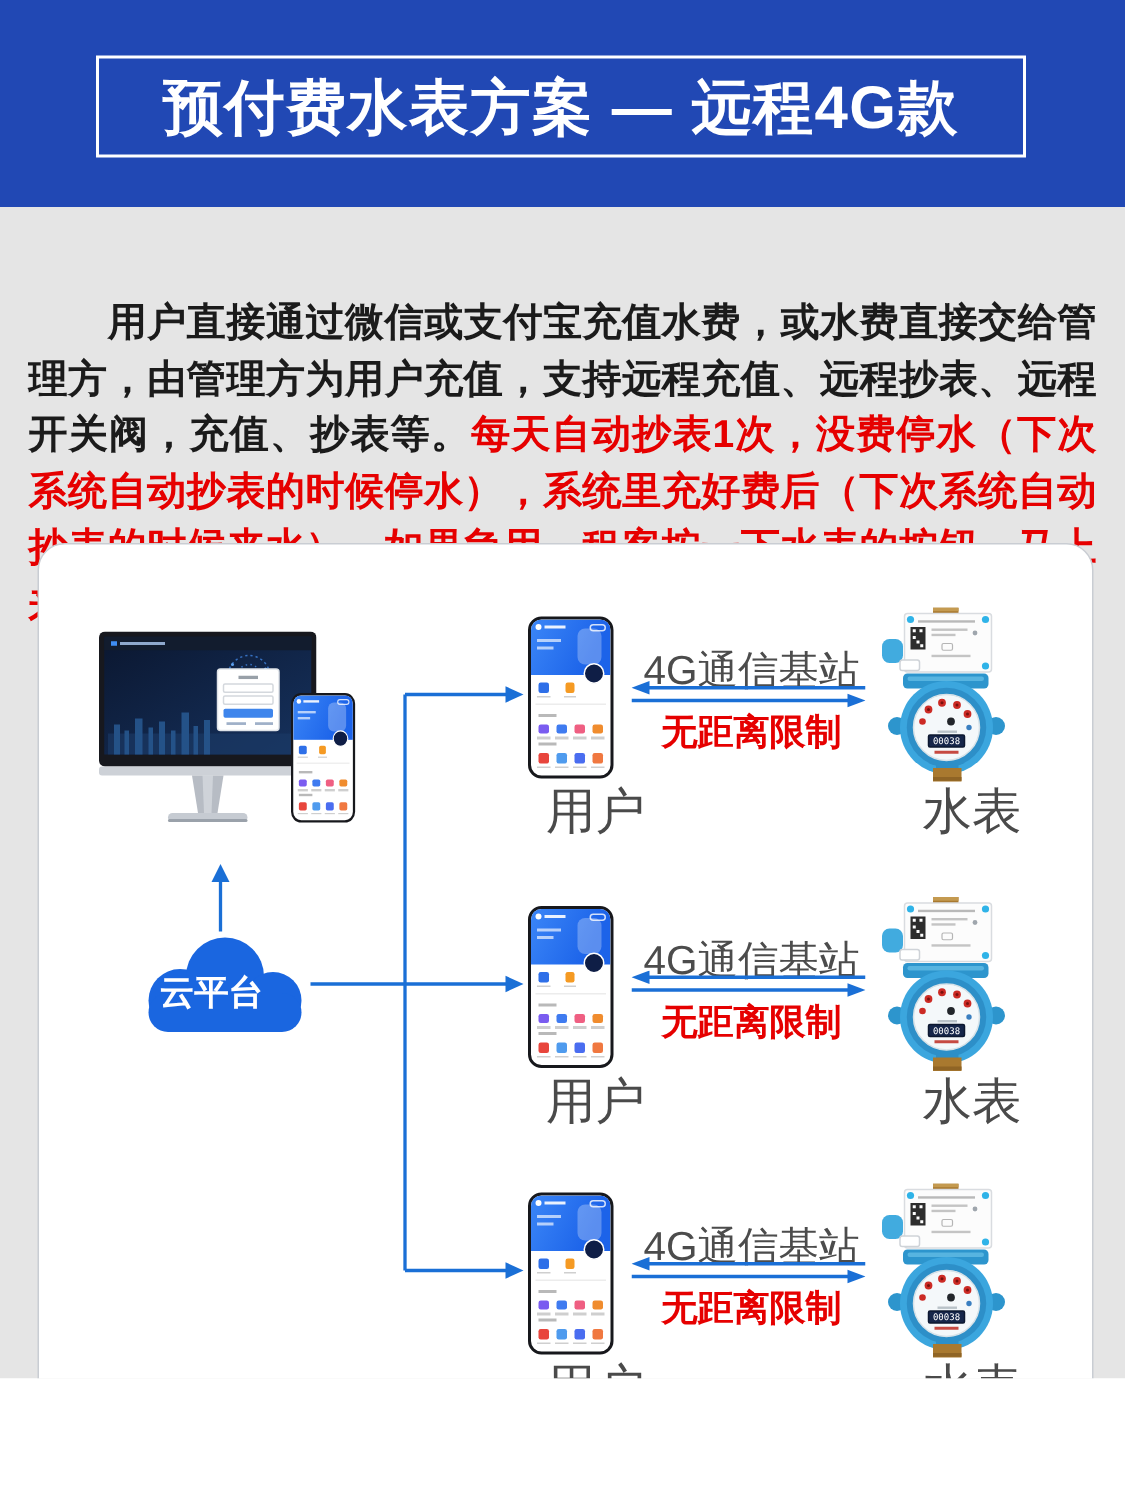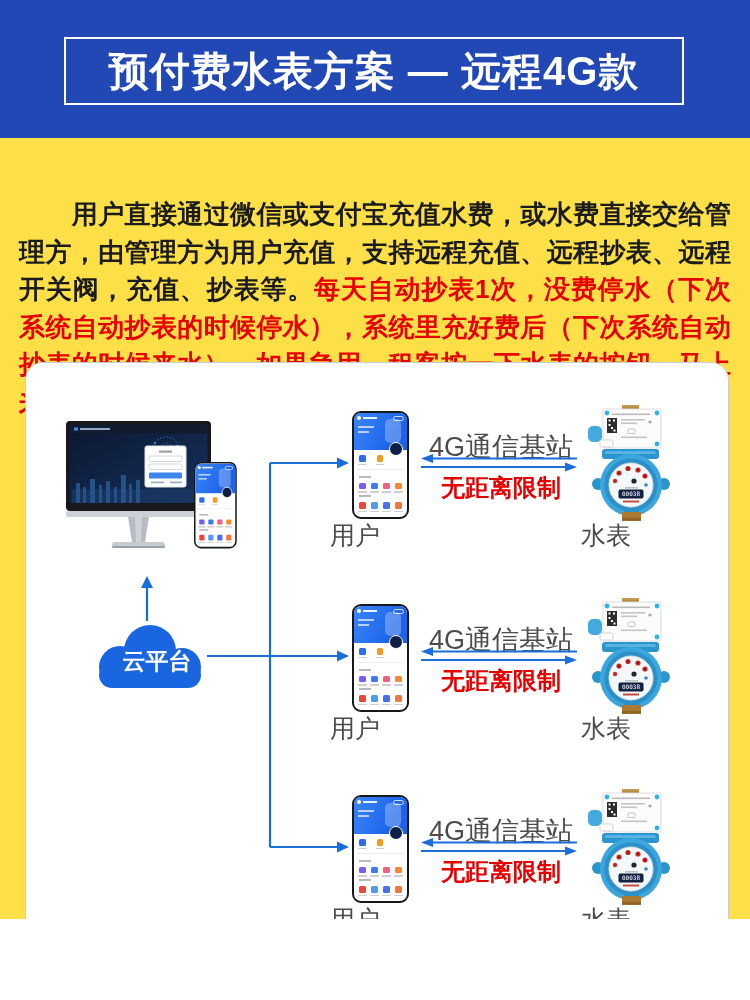--- a/index.html
+++ b/index.html
@@ -1,34 +1,34 @@
 <!DOCTYPE html>
 <html><head>
 <meta charset="utf-8">
 <style>
   html,body{margin:0;padding:0;background:#ffffff;}
   body{font-family:"Liberation Sans","DejaVu Sans",sans-serif;}
-  .canvas{position:relative;width:750px;height:919px;background:#fde047;overflow:hidden;}
+  .canvas{position:relative;width:750px;height:919px;background:#e5e5e5;overflow:hidden;}
 
   
   .banner{position:absolute;left:0;top:0;width:750px;height:138px;background:#2148b4;}
   .banner-frame{position:absolute;left:64px;top:37px;width:616px;height:64px;border:2px solid #ffffff;
     display:flex;align-items:center;justify-content:center;}
   .banner-title{color:#ffffff;font-size:40px;font-weight:800;letter-spacing:1px;white-space:nowrap;}
 
   
   .intro{position:absolute;left:19px;top:170px;width:712px;font-size:26px;font-weight:700;
     line-height:37.5px;text-align:justify;color:#1b1b1b;}
   .intro .red{color:#e60000;}
 
   
   .diagram{position:absolute;left:25px;top:362px;width:702px;height:592px;background:#fff;
     border:1.5px solid #c9cdd3;border-radius:18px;}
   .abs{position:absolute;}
-  .lbl{position:absolute;text-align:left;color:#4a4a4a;font-size:25px;}
+  .lbl{position:absolute;text-align:right;color:#4a4a4a;font-size:33px;}
   .station{position:absolute;text-align:center;color:#4c4c4c;font-size:27px;white-space:nowrap;}
   .note{position:absolute;text-align:center;color:#e60000;font-size:24px;font-weight:800;white-space:nowrap;}
   .cloud-label{position:absolute;text-align:center;color:#ffffff;font-size:23px;font-weight:700;}
 
   
   .phone{position:absolute;width:57px;height:108px;box-sizing:border-box;background:#fff;
     border:2.5px solid #17181c;border-radius:9px;overflow:hidden;}
   .phone.mini{transform:scale(.75,.8);transform-origin:0 0;}
   .p-head{position:relative;height:37px;background:linear-gradient(115deg,#3b86f7 0%,#1c63e9 75%);}
   .p-ulogo{position:absolute;top:3px;left:3px;width:4px;height:4px;background:#fff;border-radius:50%;}
@@ -168,21 +168,21 @@
 
 
     <svg class="abs" style="left:64px;top:255px;" width="118" height="78" viewBox="0 0 118 78">
       <g fill="#1a66e0">
         <circle cx="30" cy="49" r="21"></circle>
         <circle cx="60" cy="33" r="26"></circle>
         <circle cx="92" cy="49" r="19"></circle>
         <rect x="9" y="44" width="102" height="26" rx="13"></rect>
       </g>
     </svg>
-    <div class="cloud-label" style="left:72px;top:283px;width:118px;">云平台</div>
+    <div class="cloud-label" style="left:56px;top:283px;width:118px;">云平台</div>
 
     <svg width="0" height="0" style="position:absolute" aria-hidden="true">
       <defs>
         <g id="meterG">
           <rect x="34" y="0" width="17" height="8" fill="#a9792f"></rect>
           <rect x="34" y="0" width="17" height="2.5" fill="#c49a50"></rect>
           <rect x="31.5" y="6" width="22" height="3" fill="#8f6425"></rect>
           <rect x="15" y="4" width="58" height="39" rx="2" fill="#fcfcfc" stroke="#d9dce0"></rect>
           <circle cx="19" cy="8" r="2.4" fill="#2fb3e8"></circle>
             <circle cx="69" cy="8" r="2.4" fill="#2fb3e8"></circle>

